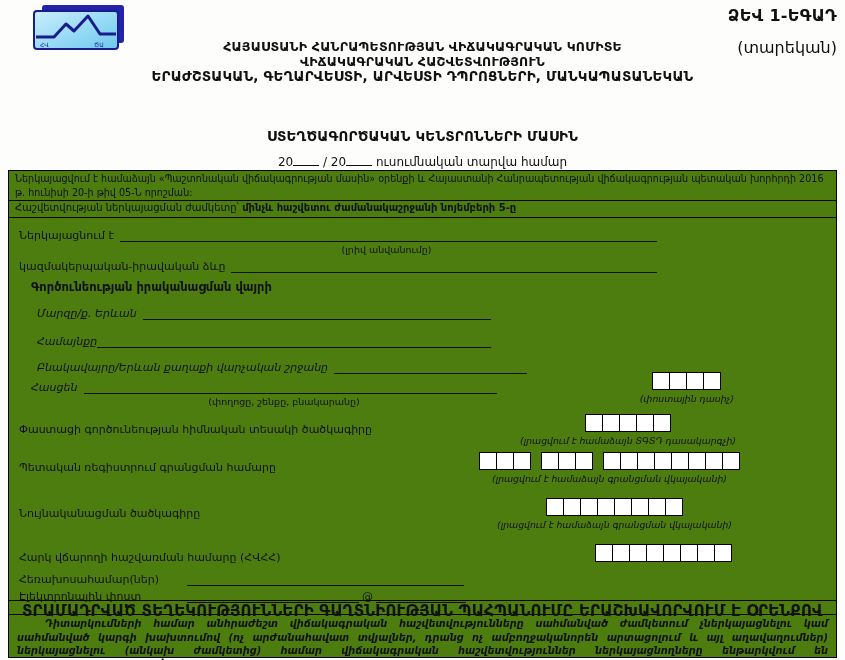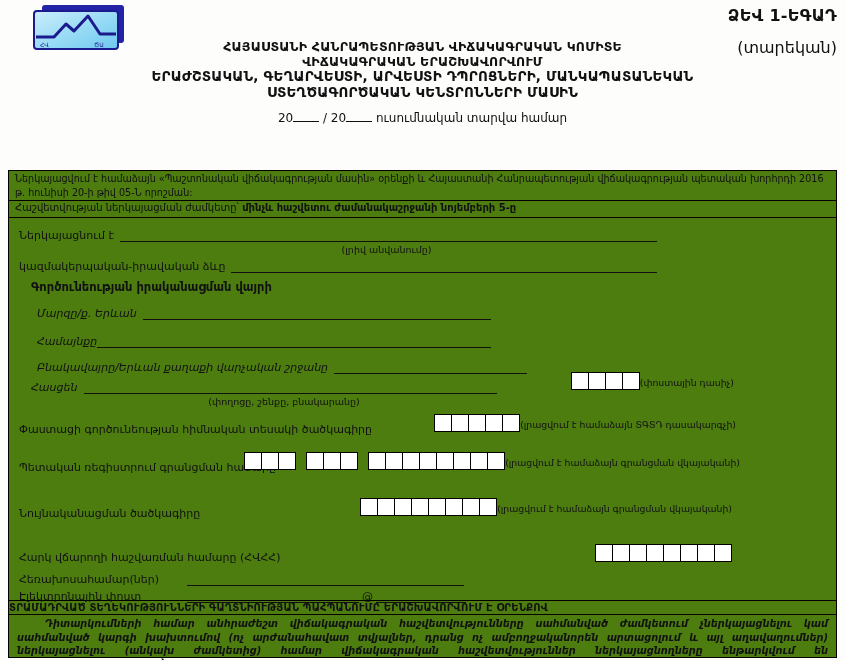--- a/index.html
+++ b/index.html
@@ -13,21 +13,21 @@
     overflow: hidden;
   }
   
   .logo { position:absolute; left:28px; top:4px; width:100px; height:48px; }
   .form-code { position:absolute; right:8px; top:6px; text-align:right; }
   .form-code .code { font-weight:bold; font-size:16px; letter-spacing:.3px; }
   .form-code .period { font-size:16px; margin-top:13px; }
   .titles { position:absolute; left:0; top:40px; width:100%; text-align:center; line-height:1.16; }
   .titles .org1, .titles .org2 { font-weight:bold; font-size:12.5px; letter-spacing:.2px; }
   .titles .t1, .titles .t2 { font-weight:bold; font-size:13.5px; letter-spacing:.2px; }
-  .titles .t2 { margin-bottom:10px; }
+  .titles .t2 { margin-bottom:10px;margin-top:44px; }
   .yearline { font-size:12px; margin-top:6px; }
   .yearblank { display:inline-block; width:26px; border-bottom:1px solid #111; height:12px; vertical-align:baseline; }
 
   
   .formbox {
     position:absolute; left:8px; top:170px; width:829px; height:488px;
     border:1.5px solid #000; background:#4d7c0f;
   }
   .row-legal {
     height:30px; border-bottom:1px solid #000;
@@ -43,32 +43,32 @@
 
   .frow { position:absolute; display:flex; align-items:flex-end; height:16px; }
   .frow .lbl { font-size:11px; white-space:nowrap; padding-right:6px; }
   .frow .lbl.it { font-style:italic; }
   .frow .line { flex:1; border-bottom:1px solid #111; height:100%; }
   .frow .linefix { border-bottom:1px solid #111; height:100%; }
   .cap { position:absolute; font-size:9.5px; text-align:center; }
   .heading-b { position:absolute; font-weight:bold; font-size:11.5px;margin-left:12px; }
 
   
-  .boxwrap { position:absolute; display:flex; align-items:center; }
+  .boxwrap { position:absolute; display:flex; flex-direction:column; align-items:center;font-style:italic; }
   .boxrow { display:flex; gap:10px; }
   .boxgroup { display:flex; }
   .boxcell { width:18px; height:18px; border:1px solid #000; background:#fff; margin-left:-1px; }
   .boxcell:first-child { margin-left:0; }
   .boxcap { font-size:9.3px; margin-top:3px; white-space:nowrap; }
 
   .at { font-size:11px; padding:0 3px; }
 
   .row-confid {
     height:14px; border-bottom:1px solid #000;
-    font-size:10px; font-weight:bold; padding-top:1px;
+    font-size:15px; font-weight:bold; text-align:center; padding-top:1px;
     letter-spacing:.2px;
   }
   .row-liability {
     font-size:9.8px; font-style:italic; font-weight:bold;
     line-height:1.38; padding:2px 8px; text-align:justify; text-indent:28px;
   }
 </style>
 </head>
 <body>
 
@@ -91,21 +91,21 @@
     </svg>
   </div>
 
   <div class="form-code">
     <div class="code">ՁԵՎ 1-ԵԳԱԴ</div>
     <div class="period">(տարեկան)</div>
   </div>
 
   <div class="titles">
     <div class="org1">ՀԱՅԱՍՏԱՆԻ ՀԱՆՐԱՊԵՏՈՒԹՅԱՆ ՎԻՃԱԿԱԳՐԱԿԱՆ ԿՈՄԻՏԵ</div>
-    <div class="org2">ՎԻՃԱԿԱԳՐԱԿԱՆ ԵՐԱՇԽԱՎՈՐՎՈՒՄ</div>
+    <div class="org2">ՎԻՃԱԿԱԳՐԱԿԱՆ ՀԱՇՎԵՏՎՈՒԹՅՈՒՆ</div>
     <div class="t1">ԵՐԱԺՇՏԱԿԱՆ, ԳԵՂԱՐՎԵՍՏԻ, ԱՐՎԵՍՏԻ ԴՊՐՈՑՆԵՐԻ, ՄԱՆԿԱՊԱՏԱՆԵԿԱՆ</div>
     <div class="t2">ՍՏԵՂԾԱԳՈՐԾԱԿԱՆ  ԿԵՆՏՐՈՆՆԵՐԻ  ՄԱՍԻՆ</div>
     <div class="yearline">
       <span>20</span><span class="yearblank"></span>
       <span>/ 20</span><span class="yearblank"></span>
       <span>ուսումնական տարվա համար</span>
     </div>
   </div>
 
   <div class="formbox">

